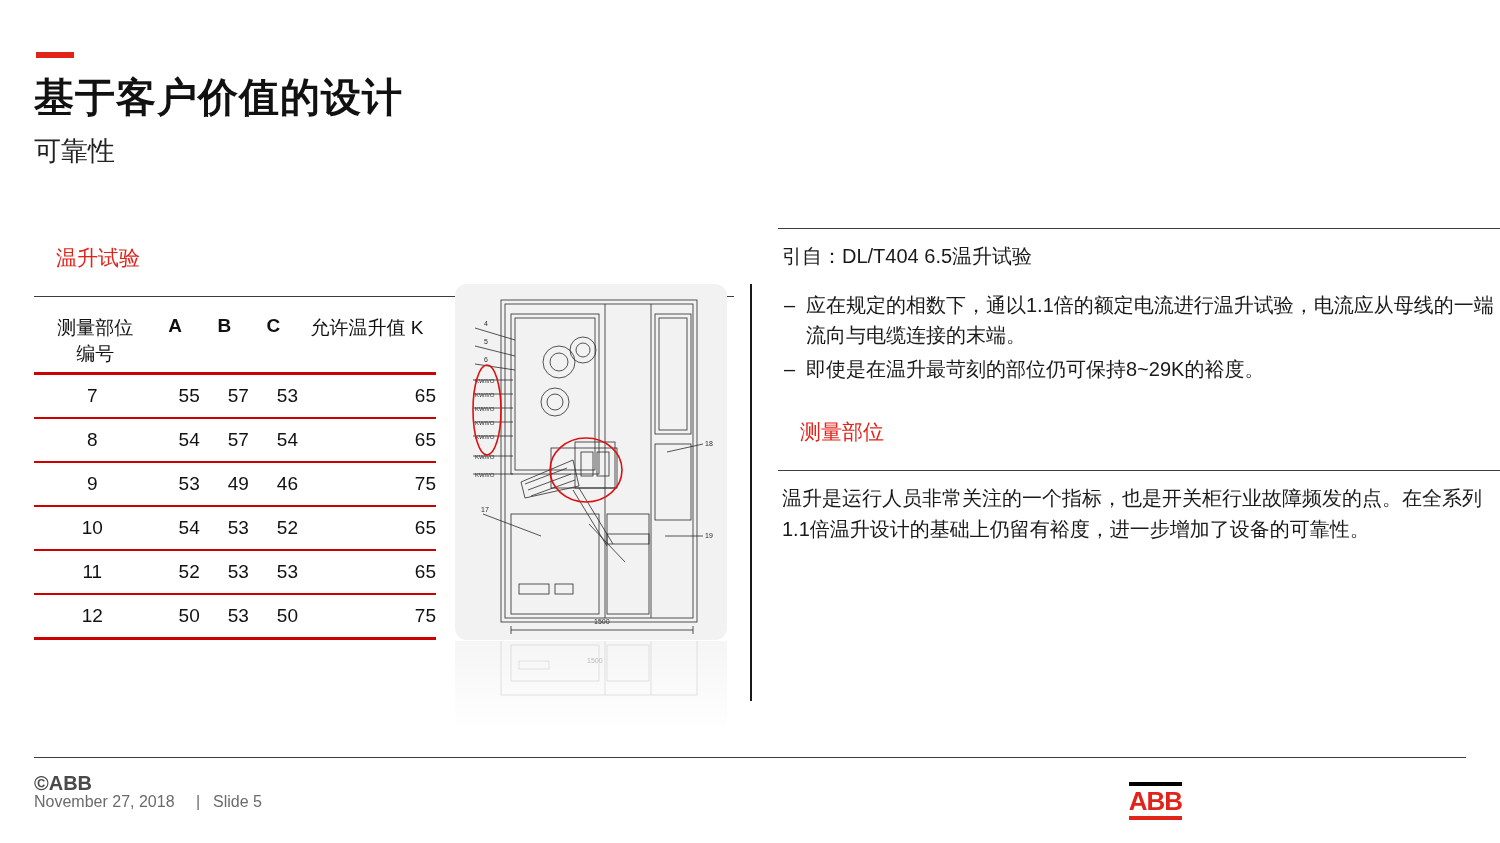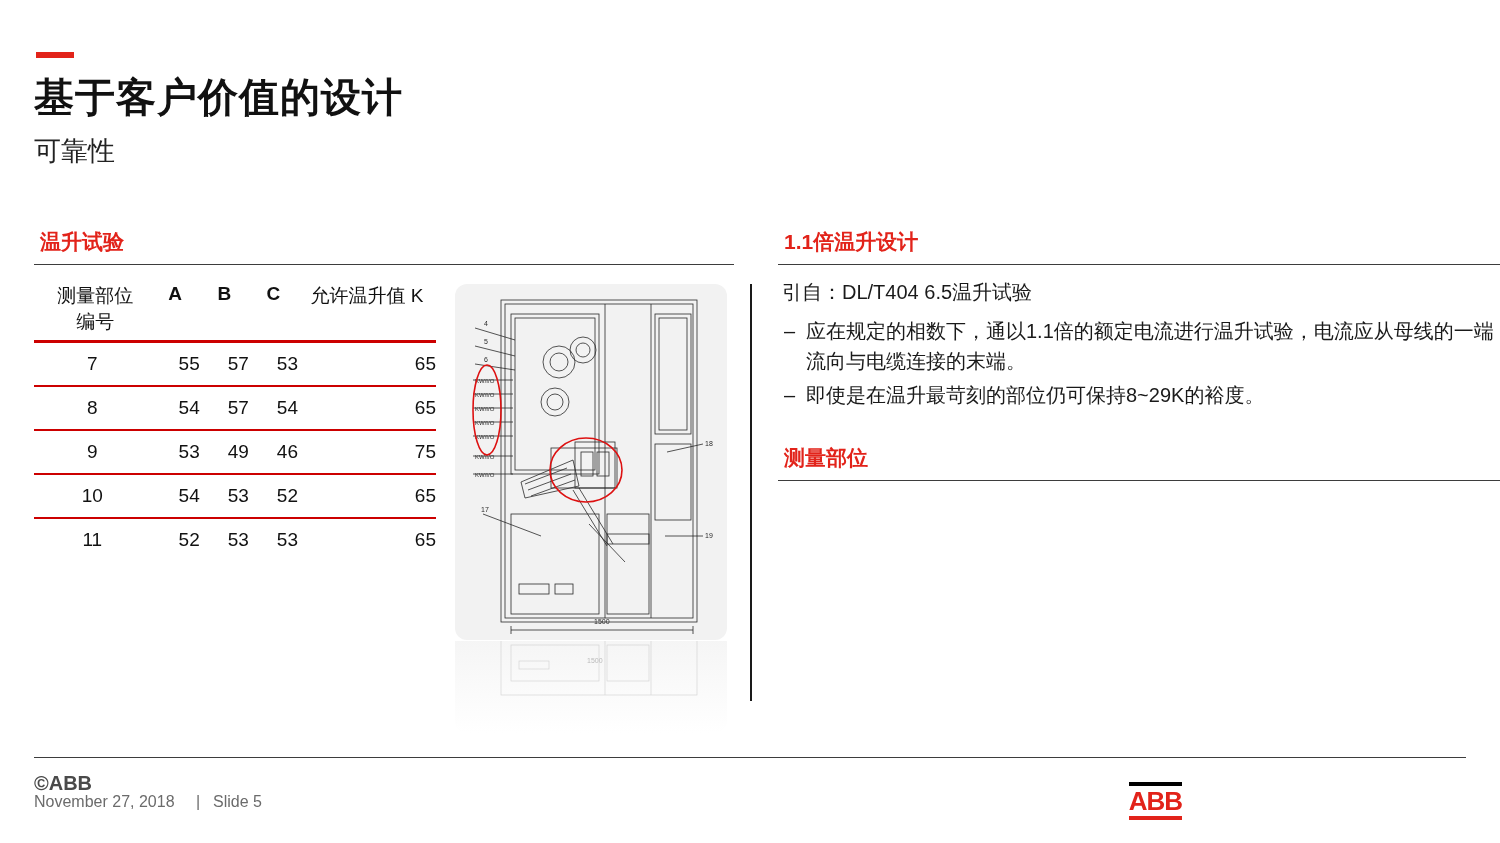--- a/index.html
+++ b/index.html
@@ -54,23 +54,23 @@
 
   
   .left-col {
     position: absolute;
     left: 34px;
     top: 228px;
     width: 700px;
   }
   .section-head {
     font-size: 21px;
-    font-weight: bold;
+    font-weight: normal;
     color: #e2231a;
-    margin: 0;
+    margin: 16px;
     padding: 0 0 8px 6px;
   }
   .rule-thin {
     height: 1px;
     background: #3d3d3d;
     width: 700px;
   }
   .rule-thin.right {
     width: 722px;
   }
@@ -155,21 +155,21 @@
     top: 228px;
     width: 722px;
   }
   .body-line {
     font-size: 20px;
     color: #1a1a1a;
     margin: 14px 0 0 4px;
   }
   ul.dash-list {
     list-style: none;
-    margin: 10px 0 0 0;
+    margin: 20px 0 0 0;
     padding: 0;
   }
   ul.dash-list li {
     position: relative;
     padding-left: 28px;
     font-size: 20px;
     line-height: 1.5;
     margin-bottom: 4px;
     color: #1a1a1a;
   }
@@ -296,20 +296,27 @@
           <td>53</td>
           <td>52</td>
           <td>65</td>
         </tr>
         <tr class="row-line">
           <td class="first">11</td>
           <td>52</td>
           <td>53</td>
           <td>53</td>
           <td>65</td>
+        </tr>
+        <tr class="row-line thick-bot">
+          <td class="first">12</td>
+          <td>50</td>
+          <td>53</td>
+          <td>50</td>
+          <td>75</td>
         </tr>
       </tbody>
     </table>
   </div>
 
   <div class="drawing">
     <svg width="272" height="356" viewBox="0 0 272 356">
       <g stroke="#2a2a2a" fill="none" stroke-width="0.8">
 
         <rect x="46" y="16" width="196" height="322"></rect>
@@ -406,33 +413,33 @@
         <rect x="152" y="4" width="42" height="36"></rect>
         <rect x="64" y="20" width="30" height="8"></rect>
       </g>
       <text x="132" y="22" font-family="Liberation Sans, sans-serif" font-size="7" fill="#bbb">1500</text>
     </svg>
   </div>
 
   <div class="v-divider"></div>
 
   <div class="right-col">
-    <div class="section-head">1.1倍温升设计</div>
     <div class="rule-thin right"></div>
 
     <div class="body-line">引自：DL/T404 6.5温升试验</div>
 
     <ul class="dash-list">
       <li>应在规定的相数下，通以1.1倍的额定电流进行温升试验，电流应从母线的一端流向与电缆连接的末端。</li>
       <li>即使是在温升最苛刻的部位仍可保持8~29K的裕度。</li>
     </ul>
 
     <div class="section-head second">测量部位</div>
     <div class="rule-thin right"></div>
 
+    <div class="value-text">温升是运行人员非常关注的一个指标，也是开关柜行业故障频发的点。在全系列1.1倍温升设计的基础上仍留有裕度，进一步增加了设备的可靠性。</div>
   </div>
 
   <div class="footer-rule"></div>
   <div class="footer-abb">©ABB</div>
   <div class="footer-date">November 27, 2018</div>
   <div class="footer-sep">|</div>
   <div class="footer-slide">Slide 5</div>
   <div class="abb-logo">ABB</div>
 
 </div>

